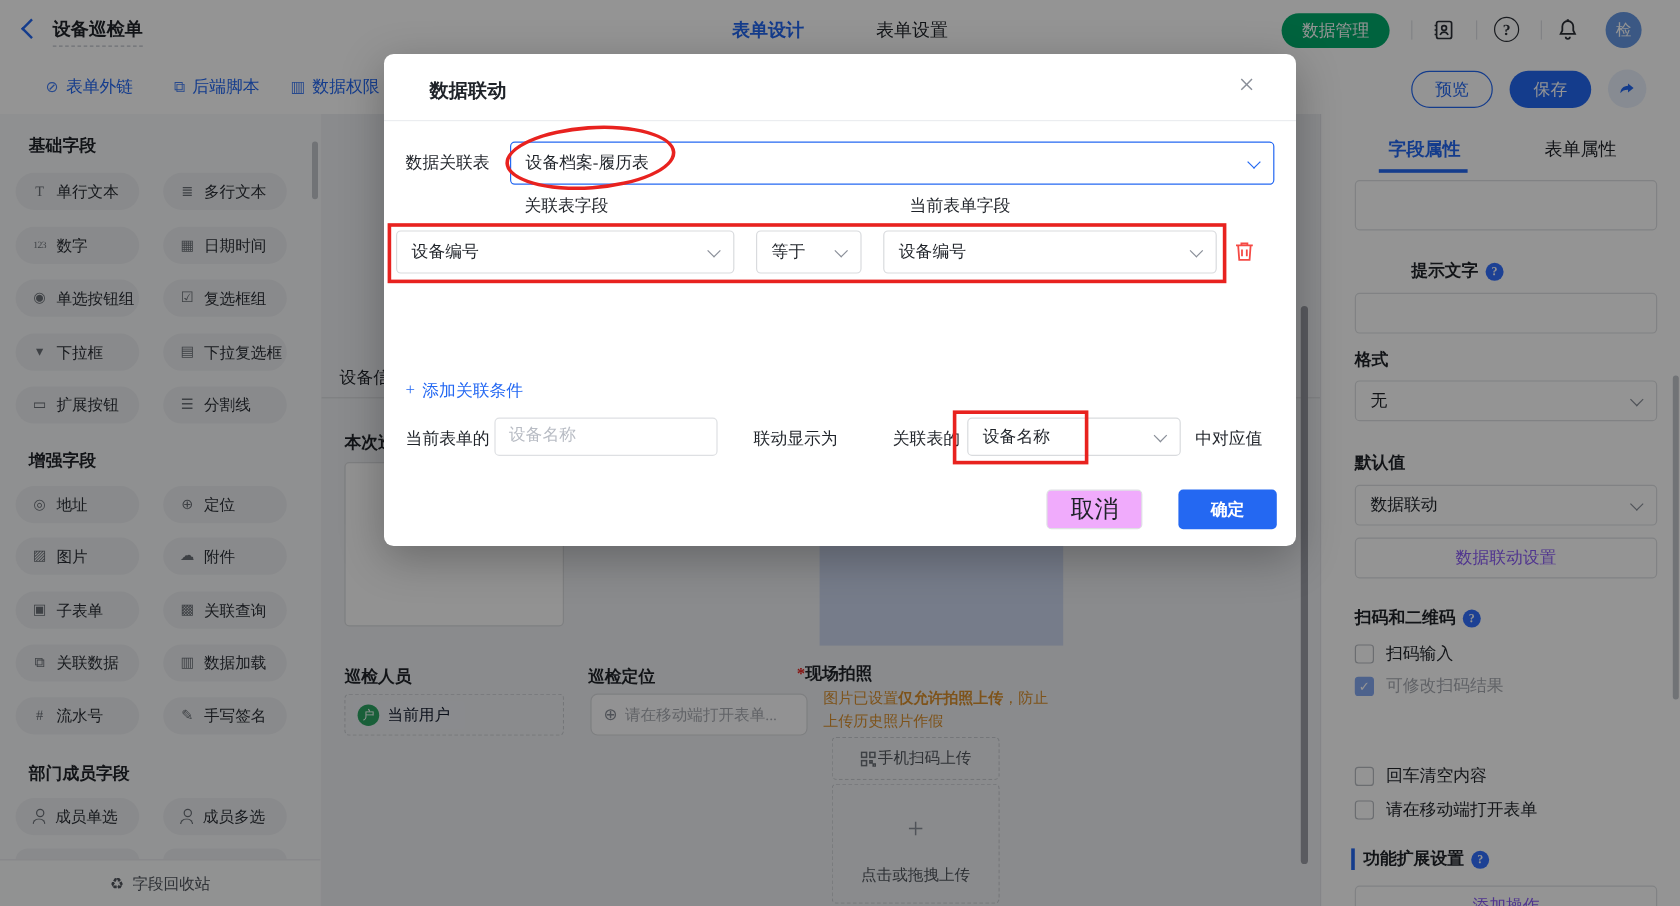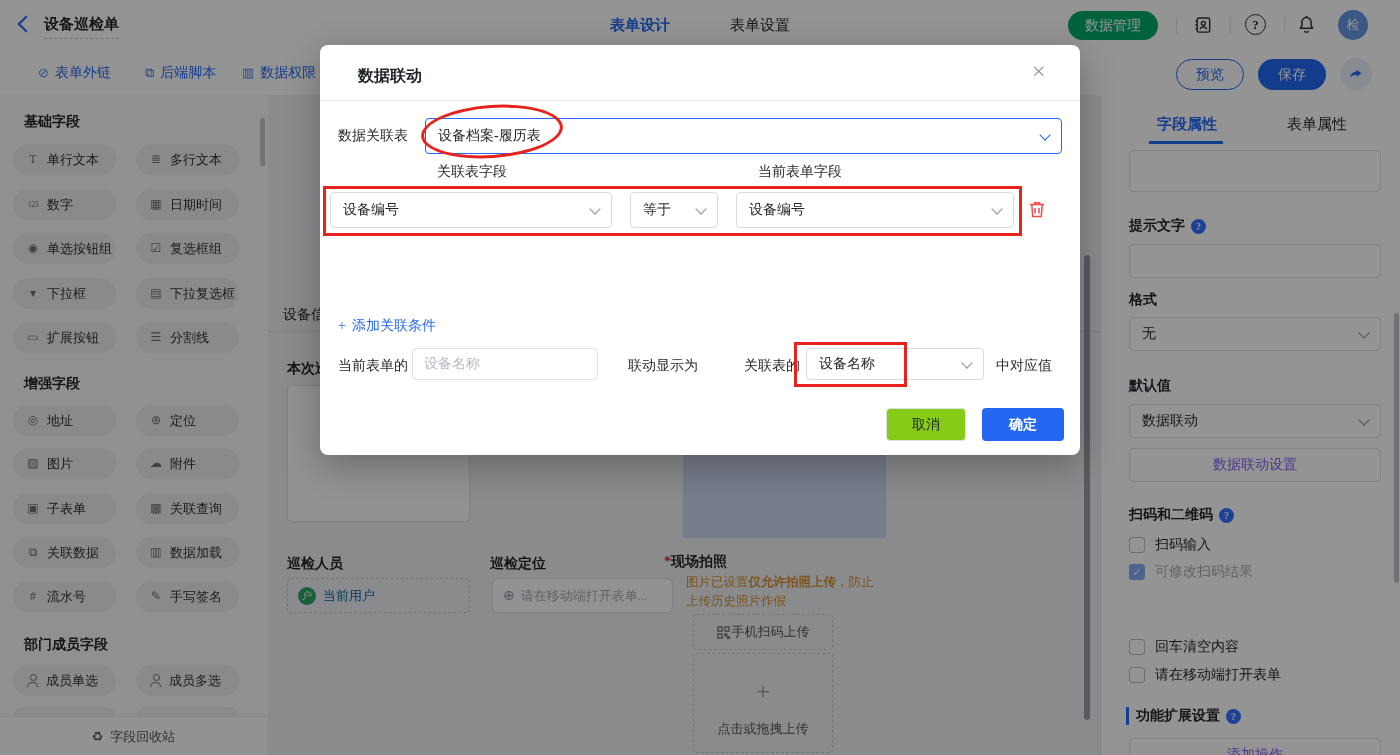--- a/index.html
+++ b/index.html
@@ -223,21 +223,21 @@
 
     <div class="abs fieldlabel" style="left:19px;top:265px;white-space:nowrap;">本次巡检</div>
     <div class="abs" style="left:19px;top:290px;width:183px;height:137px;background:#fbfbfc;border:1px solid #d9dbde;border-radius:4px;box-sizing:border-box;"></div>
 
     <div class="abs" style="left:415px;top:335px;width:203px;height:108px;background:#ccd6ee;"></div>
 
     <div class="abs fieldlabel" style="left:19px;top:460px;">巡检人员</div>
     <div class="abs dashbox" style="left:19px;top:483px;width:183px;height:35px;">
       <div style="position:absolute;left:6px;top:5px;height:24px;background:#eef0f4;border-radius:3px;display:flex;align-items:center;gap:7px;padding:0 12px 0 4px;">
         <span style="width:18px;height:18px;border-radius:50%;background:#2ba463;color:#fff;font-size:10px;display:flex;align-items:center;justify-content:center;">户</span>
-        <span style="font-size:13px;color:#0369a1;">当前用户</span>
+        <span style="font-size:13px;color:#0f172a;">当前用户</span>
       </div>
     </div>
 
     <div class="abs fieldlabel" style="left:222px;top:460px;">巡检定位</div>
     <div class="abs inputbox" style="left:224px;top:483px;width:181px;height:35px;">
       <span style="color:#8a8f99;font-size:14px;">⊕</span>
       <span>请在移动端打开表单...</span>
     </div>
 
     <div class="abs" style="left:396px;top:458px;">
@@ -265,21 +265,21 @@
     <div class="scrollthumb" style="left:816px;top:160px;width:6px;height:465px;"></div>
   </div>
 
   <div class="abs panel">
     <div class="ptab" style="left:56px;color:#2468f2;font-weight:600;">字段属性</div>
     <div class="abs" style="left:48px;top:46px;width:74px;height:3px;background:#2468f2;"></div>
     <div class="ptab" style="left:186px;color:#1f2329;">表单属性</div>
 
     <div class="pinput" style="top:55px;height:42px;"></div>
 
-    <div class="plabel" style="top:122px;">
+    <div class="plabel" style="top:122px;margin-left:47px;">
       <span>提示文字</span>
       <span class="helpq">?</span>
     </div>
     <input class="pinput" style="top: 149px; height: 34px; padding: 0px 10px; border: 1px solid rgb(222, 224, 227);">
 
     <div class="plabel" style="top:196px;">格式</div>
     <div class="pselect" style="top:222px;">
       <span>无</span>
         <span class="chev"></span>
     </div>
@@ -366,21 +366,21 @@
     <div class="mlabel" style="left:18px;top:312px;">当前表单的</div>
     <input class="abs" style="left: 92px; top: 303px; width: 186px; height: 32px; border: 1px solid rgb(222, 224, 227); border-radius: 4px; padding: 0px 11px; font-size: 14px; box-sizing: border-box;" placeholder="设备名称">
     <div class="mlabel" style="left:308px;top:312px;">联动显示为</div>
     <div class="mlabel" style="left:424px;top:312px;">关联表的</div>
     <div class="mselect" style="left:486px;top:303px;width:178px;height:32px;">
       <span>设备名称</span>
         <span class="chev"></span>
     </div>
     <div class="mlabel" style="left:676px;top:312px;">中对应值</div>
 
-    <div class="abs" style="left:566px;top:363px;width:80px;height:33px;border:1px solid #dee0e3;border-radius:4px;display:flex;align-items:center;justify-content:center;font-size:14px;box-sizing:border-box;background:#84cc16;">取消</div>
+    <div class="abs" style="left:552px;top:363px;width:80px;height:33px;border:1px solid #dee0e3;border-radius:4px;display:flex;align-items:center;justify-content:center;font-size:20px;box-sizing:border-box;background:#f0abfc;">取消</div>
     <div class="abs" style="left:662px;top:363px;width:82px;height:33px;background:#2468f2;color:#fff;border-radius:4px;display:flex;align-items:center;justify-content:center;font-size:14px;font-weight:600;">确定</div>
   </div>
 
   <div class="abs anno" style="left:421px;top:105px;width:142px;height:53px;border-radius:50%;transform:rotate(-4deg);z-index:30;"></div>
   <div class="abs anno" style="left:323px;top:186px;width:699px;height:50px;z-index:30;"></div>
   <div class="abs anno" style="left:794px;top:342px;width:113px;height:45px;z-index:30;"></div>
 
 </div>
 
 </body></html>

